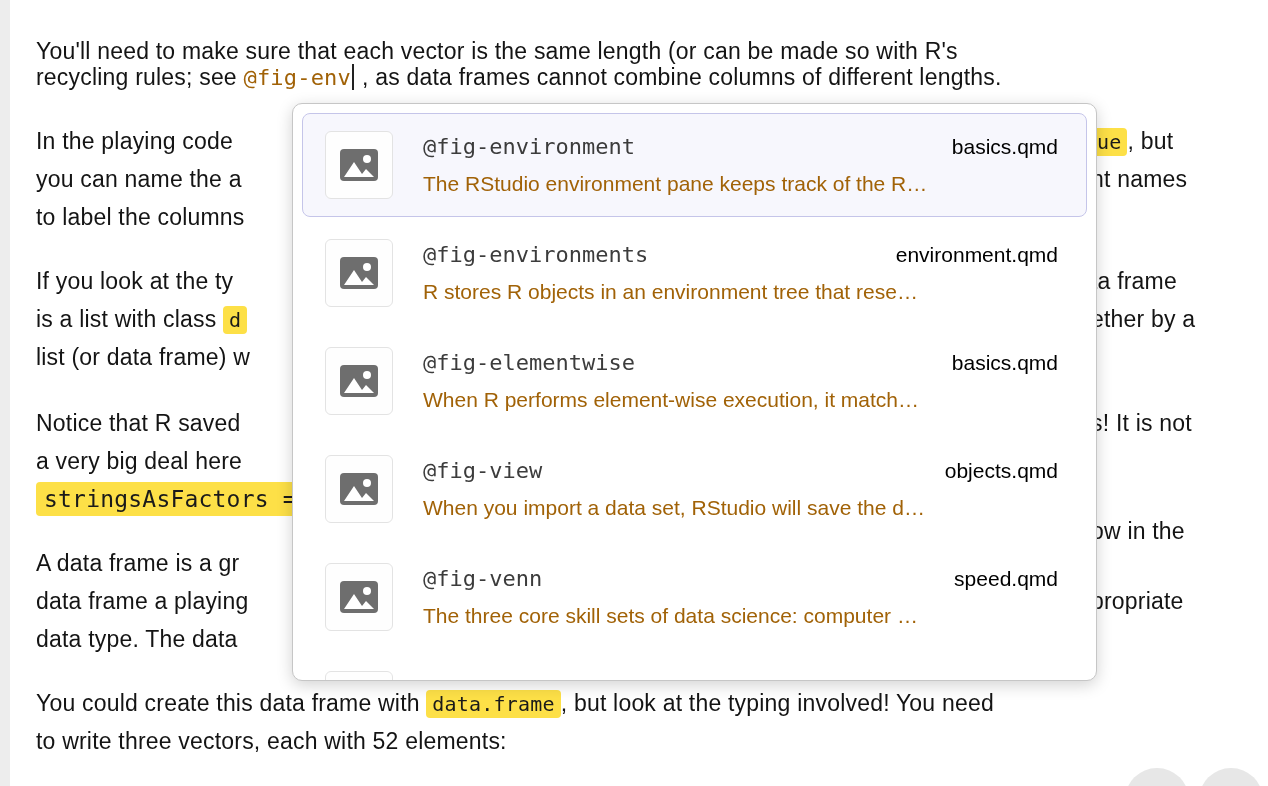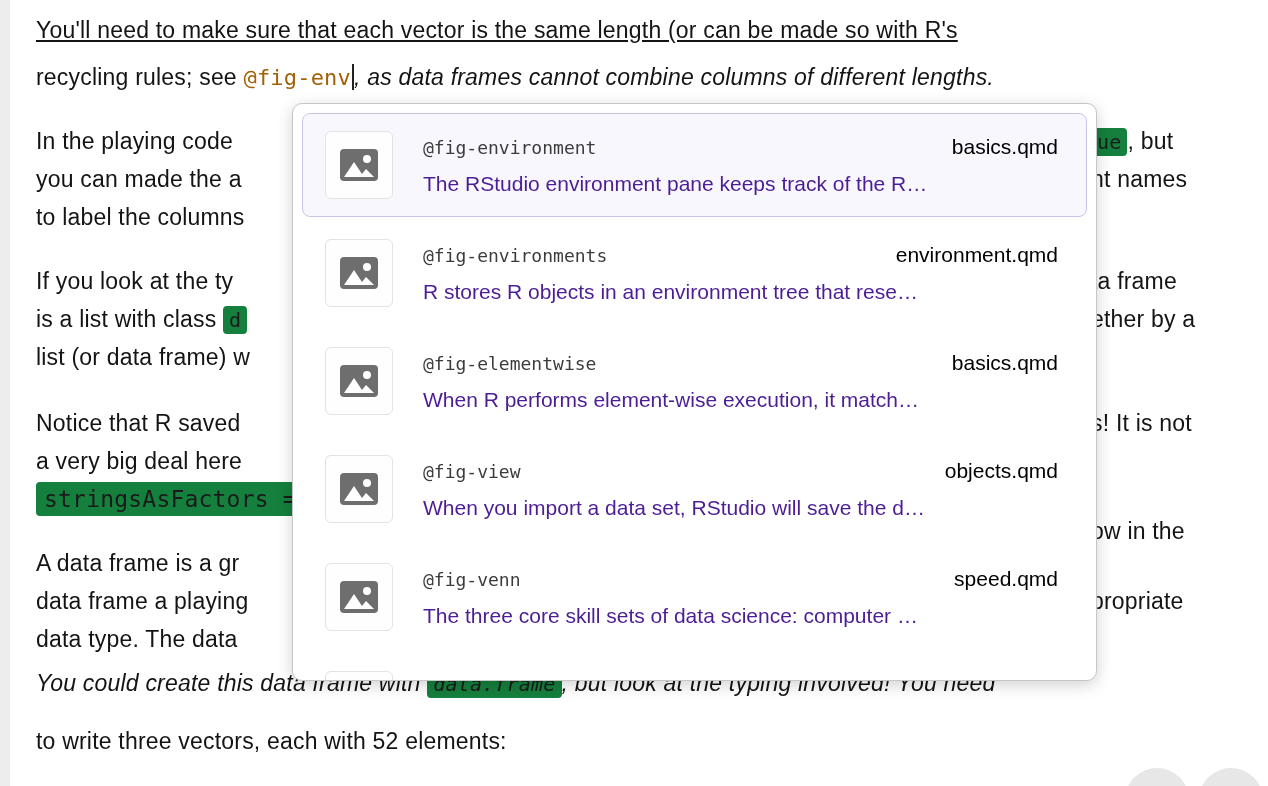--- a/index.html
+++ b/index.html
@@ -15,33 +15,33 @@
   }
   .tline{
     position:absolute;left:36px;
     font-size:23px;line-height:30px;white-space:nowrap;
     letter-spacing:0.2px;
   }
   .rfrag{left:1091px;}
   code.inline{
     font-family:"DejaVu Sans Mono", monospace;
     font-size:20px;
-    background:#15803d;border-radius:4px;padding:2px 6px;
+    background:#fde047;border-radius:4px;padding:2px 6px;
     color:#1a1a1a;
   }
   code.bigcode{font-size:23px;padding:4px 8px;}
   .ref-blue{
     font-family:"DejaVu Sans Mono", monospace;
     font-size:22px;color:#a16207;
   }
   .caret{
     display:inline-block;width:2px;height:26px;background:#222;
     vertical-align:-5px;margin-left:1px;
   }
-  .post-gap{font-style:italic;}
+  .post-gap{margin-left:8px;}
 
   
   .popup{
     position:absolute;left:292px;top:103px;width:805px;height:578px;
     background:#ffffff;border:1px solid #c6c6c6;border-radius:10px;
     box-shadow:0 4px 16px rgba(0,0,0,0.18);
     padding:9px;box-sizing:border-box;overflow:hidden;z-index:10;
   }
   .item{
     display:flex;align-items:center;height:104px;border-radius:8px;
@@ -50,56 +50,56 @@
   .item.selected{background:#f7f7fd;border-color:#c5c5e9;}
   .thumb{
     width:66px;height:66px;margin-left:22px;margin-right:30px;flex:none;
     border:1px solid #e3e3e3;border-radius:6px;background:#fefefe;
     display:flex;align-items:center;justify-content:center;
   }
   .meta{flex:1;min-width:0;padding-right:28px;}
   .titlerow{display:flex;align-items:baseline;}
   .ref{
     font-family:"DejaVu Sans Mono", monospace;
-    font-size:18px;color:#3c3c3c;white-space:nowrap;
+    font-size:22px;color:#3c3c3c;white-space:nowrap;
   }
   .file{
     margin-left:auto;font-size:21px;color:#000000;white-space:nowrap;
   }
   .desc{
-    margin-top:13px;font-size:21px;color:#4c1d95;white-space:nowrap;
+    margin-top:13px;font-size:21px;color:#a16207;white-space:nowrap;
     overflow:hidden;
   }
   .fab{
     position:absolute;width:64px;height:64px;border-radius:50%;
     background:#e7e7e7;top:768px;
   }
   .fab1{left:1125px;}
   .fab2{left:1199px;}
 </style>
 </head>
 <body>
 
 <div class="gutter"></div>
 
-<div class="tline" style="top:15px;text-decoration:underline;">
+<div class="tline" style="top:36px;">
   <span>You'll need to make sure that each vector is the same length (or can be made so with R's</span>
 </div>
 <div class="tline" style="top:62px;">
   <span>recycling rules; see </span><span class="ref-blue">@fig-env</span><span class="caret"></span><span class="post-gap">, as data frames cannot combine columns of different lengths.</span>
 </div>
 
 <div class="tline" style="top:126px;">
   <span>In the playing code</span>
 </div>
 <div class="tline rfrag" style="top:126px;">
   <code class="inline">ue</code><span>, but</span>
 </div>
 <div class="tline" style="top:164px;">
-  <span>you can made the a</span>
+  <span>you can name the a</span>
 </div>
 <div class="tline rfrag" style="top:164px;">
   <span>nt names</span>
 </div>
 <div class="tline" style="top:202px;">
   <span>to label the columns</span>
 </div>
 
 <div class="tline" style="top:266px;">
   <span>If you look at the ty</span>
@@ -139,21 +139,21 @@
 <div class="tline" style="top:586px;">
   <span>data frame a playing</span>
 </div>
 <div class="tline rfrag" style="top:586px;">
   <span>propriate</span>
 </div>
 <div class="tline" style="top:624px;">
   <span>data type. The data</span>
 </div>
 
-<div class="tline" style="top:668px;font-style:italic;">
+<div class="tline" style="top:688px;">
   <span>You could create this data frame with </span><code class="inline">data.frame</code><span>, but look at the typing involved! You need</span>
 </div>
 <div class="tline" style="top:726px;">
   <span>to write three vectors, each with 52 elements:</span>
 </div>
 
 <div class="popup" id="popup-list">
     <div class="item selected">
     <div class="thumb">
       <svg width="40" height="34" viewBox="0 0 40 34">

